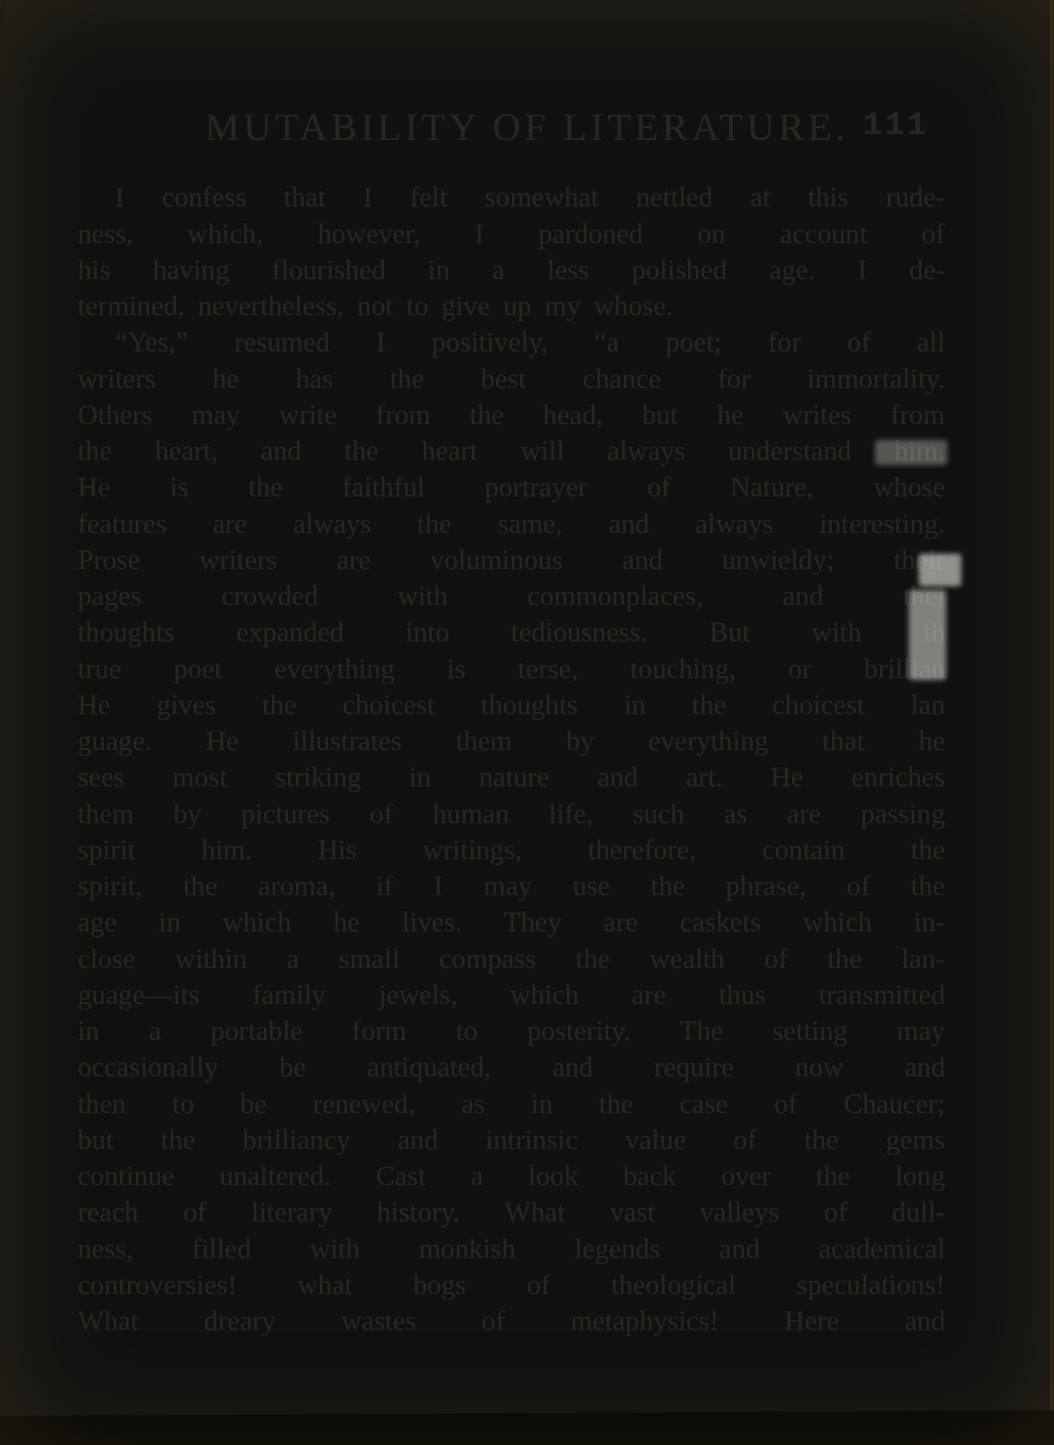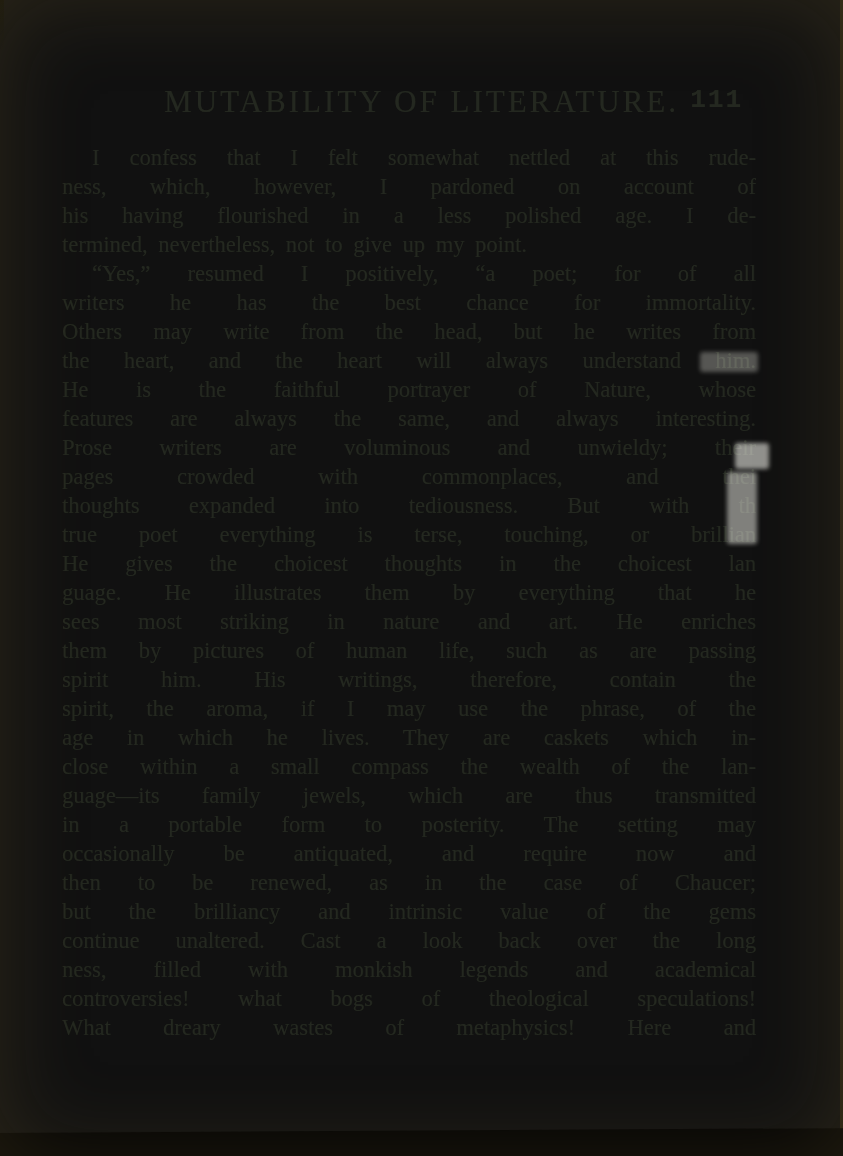--- a/index.html
+++ b/index.html
@@ -70,21 +70,21 @@
 
   <div class="header">
     <div class="running-title">MUTABILITY OF LITERATURE.</div>
     <div class="page-number">111</div>
   </div>
 
   <div class="body-text">
     <div class="line indent">I confess that I felt somewhat nettled at this rude-</div>
     <div class="line">ness, which, however, I pardoned on account of</div>
     <div class="line">his having flourished in a less polished age. I de-</div>
-    <div class="line para-end">termined, nevertheless, not to give up my point.</div>
+    <div class="line para-end">termined, nevertheless, not to give up my whose.</div>
     <div class="line indent">“Yes,” resumed I positively, “a poet; for of all</div>
     <div class="line">writers he has the best chance for immortality.</div>
     <div class="line">Others may write from the head, but he writes from</div>
     <div class="line">the heart, and the heart will always understand him.</div>
     <div class="line">He is the faithful portrayer of Nature, whose</div>
     <div class="line">features are always the same, and always interesting.</div>
     <div class="line">Prose writers are voluminous and unwieldy; their</div>
     <div class="line">pages crowded with commonplaces, and thei</div>
     <div class="line">thoughts expanded into tediousness. But with th</div>
     <div class="line">true poet everything is terse, touching, or brillian</div>
@@ -95,20 +95,21 @@
     <div class="line">spirit him. His writings, therefore, contain the</div>
     <div class="line">spirit, the aroma, if I may use the phrase, of the</div>
     <div class="line">age in which he lives. They are caskets which in-</div>
     <div class="line">close within a small compass the wealth of the lan-</div>
     <div class="line">guage—its family jewels, which are thus transmitted</div>
     <div class="line">in a portable form to posterity. The setting may</div>
     <div class="line">occasionally be antiquated, and require now and</div>
     <div class="line">then to be renewed, as in the case of Chaucer;</div>
     <div class="line">but the brilliancy and intrinsic value of the gems</div>
     <div class="line">continue unaltered. Cast a look back over the long</div>
+    <div class="line">reach of literary history. What vast valleys of dull-</div>
     <div class="line">ness, filled with monkish legends and academical</div>
     <div class="line">controversies! what bogs of theological speculations!</div>
     <div class="line">What dreary wastes of metaphysics! Here and</div>
   </div>
 
   <div class="glare g3"></div>
   <div class="glare g1"></div>
   <div class="glare g2"></div>
 
   <div class="edge-topleft"></div>

